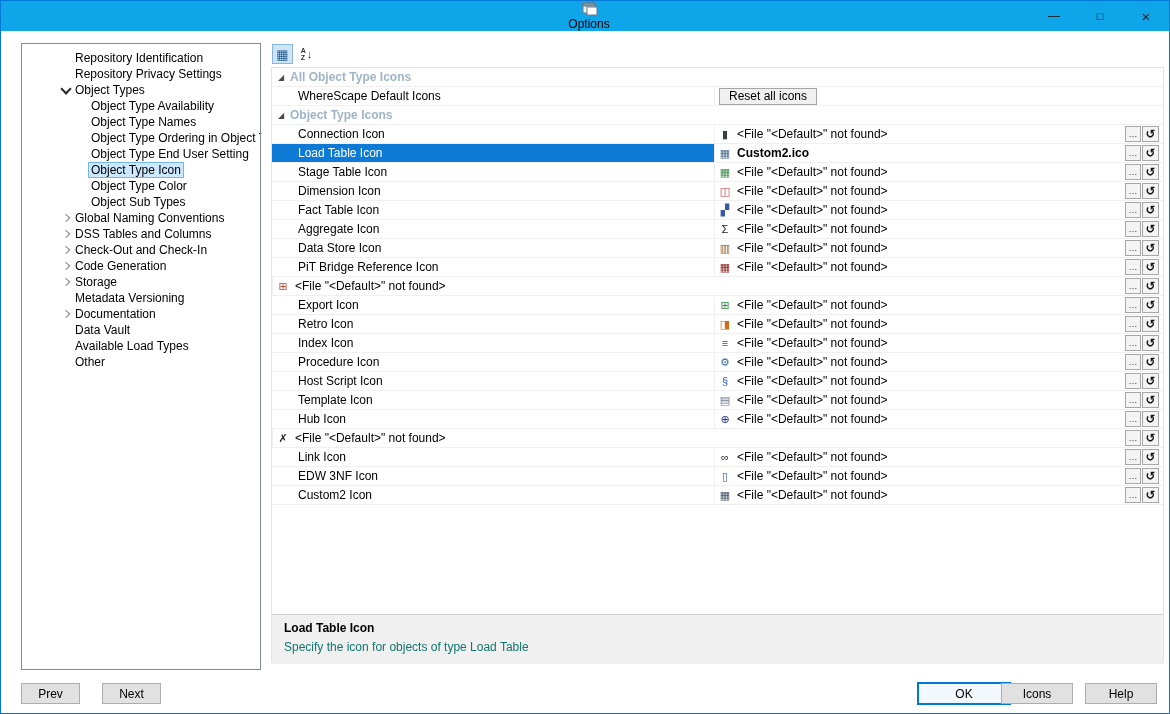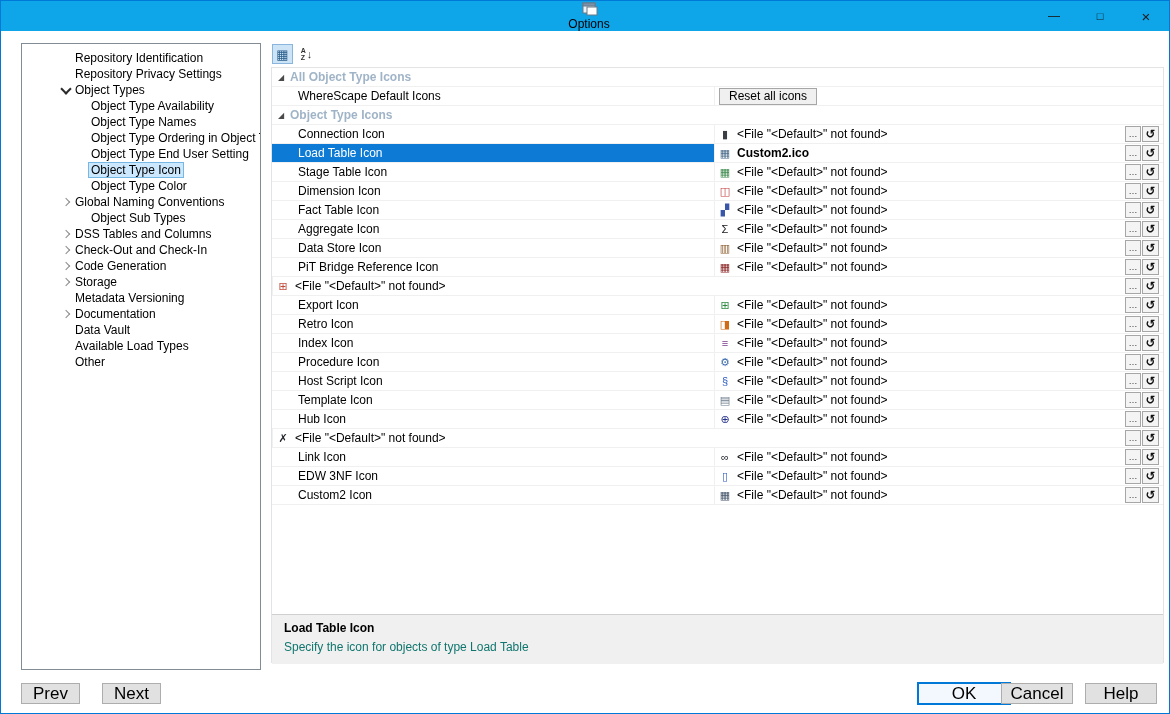--- a/index.html
+++ b/index.html
@@ -80,21 +80,21 @@
     text-align:center; padding:0; cursor:default; color:#333;
   }
   .mini-btn.reset-btn { width:17px; font-size:12px; line-height:13px; font-weight:bold; color:#111; }
   
   .desc { height:50px; background:#f0f0f0; border-top:1px solid #cfcfcf; padding:6px 12px; }
   .desc-title { font-weight:bold; margin-bottom:5px; }
   .desc-text { color:#0f766e; }
   
   .btn {
     position:absolute; height:21px; background:#e1e1e1; border:1px solid #adadad;
-    font-family:inherit; font-size:17px; text-align:center; padding:0; cursor:default;
+    font-family:inherit; font-size:12px; text-align:center; padding:0; cursor:default;
   }
   .btn.prev { left:20px;  top:682px; width:59px; }
   .btn.next { left:101px; top:682px; width:59px; }
   .btn.ok   { left:916px; top:681px; width:94px; height:23px; border:2px solid var(--accent-border,#0078d7); background:#f2f8fd; }
   .btn.cancel { left:1000px; top:682px; width:72px; }
   .btn.help   { left:1084px; top:682px; width:72px; }
 </style>
 </head>
 <body>
 
@@ -146,27 +146,27 @@
         <span class="tree-label">Object Type End User Setting</span>
       </div>
       <div class="tree-item lvl2 selected">
         <span class="chev none"></span>
         <span class="tree-label">Object Type Icon</span>
       </div>
       <div class="tree-item lvl2">
         <span class="chev none"></span>
         <span class="tree-label">Object Type Color</span>
       </div>
+      <div class="tree-item lvl2">
+        <span class="chev none"></span>
+        <span class="tree-label">Object Sub Types</span>
+      </div>
       <div class="tree-item lvl1">
         <span class="chev collapsed"></span>
         <span class="tree-label">Global Naming Conventions</span>
-      </div>
-      <div class="tree-item lvl2">
-        <span class="chev none"></span>
-        <span class="tree-label">Object Sub Types</span>
       </div>
       <div class="tree-item lvl1">
         <span class="chev collapsed"></span>
         <span class="tree-label">DSS Tables and Columns</span>
       </div>
       <div class="tree-item lvl1">
         <span class="chev collapsed"></span>
         <span class="tree-label">Check-Out and Check-In</span>
       </div>
       <div class="tree-item lvl1">
@@ -409,16 +409,16 @@
       </div>
     <div class="desc">
       <div class="desc-title">Load Table Icon</div>
       <div class="desc-text">Specify the icon for objects of type Load Table</div>
     </div>
   </div>
 
   <button class="btn prev">Prev</button>
   <button class="btn next">Next</button>
   <button class="btn ok">OK</button>
-  <button class="btn cancel">Cancel</button>
+  <button class="btn cancel">Icons</button>
   <button class="btn help">Help</button>
 
 </div>
 
 </body></html>

